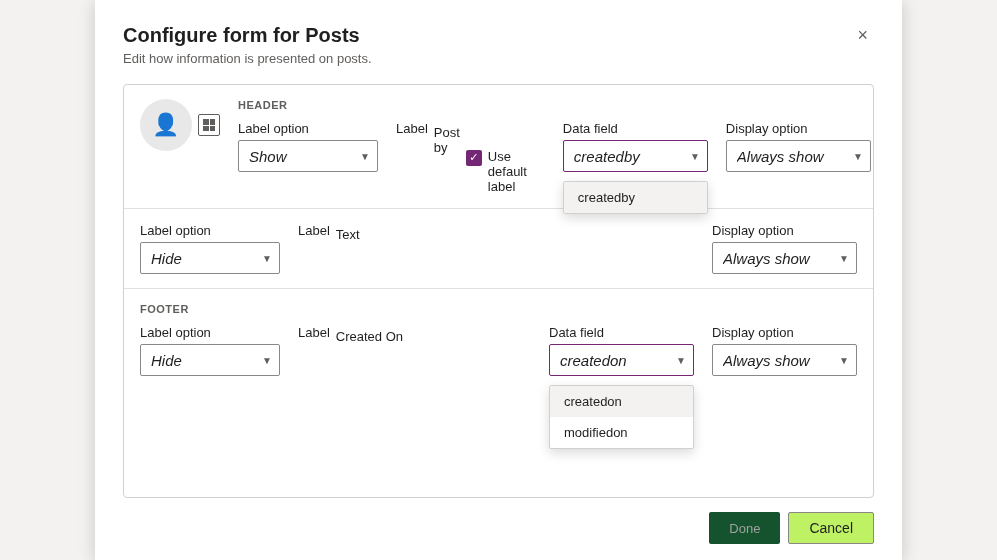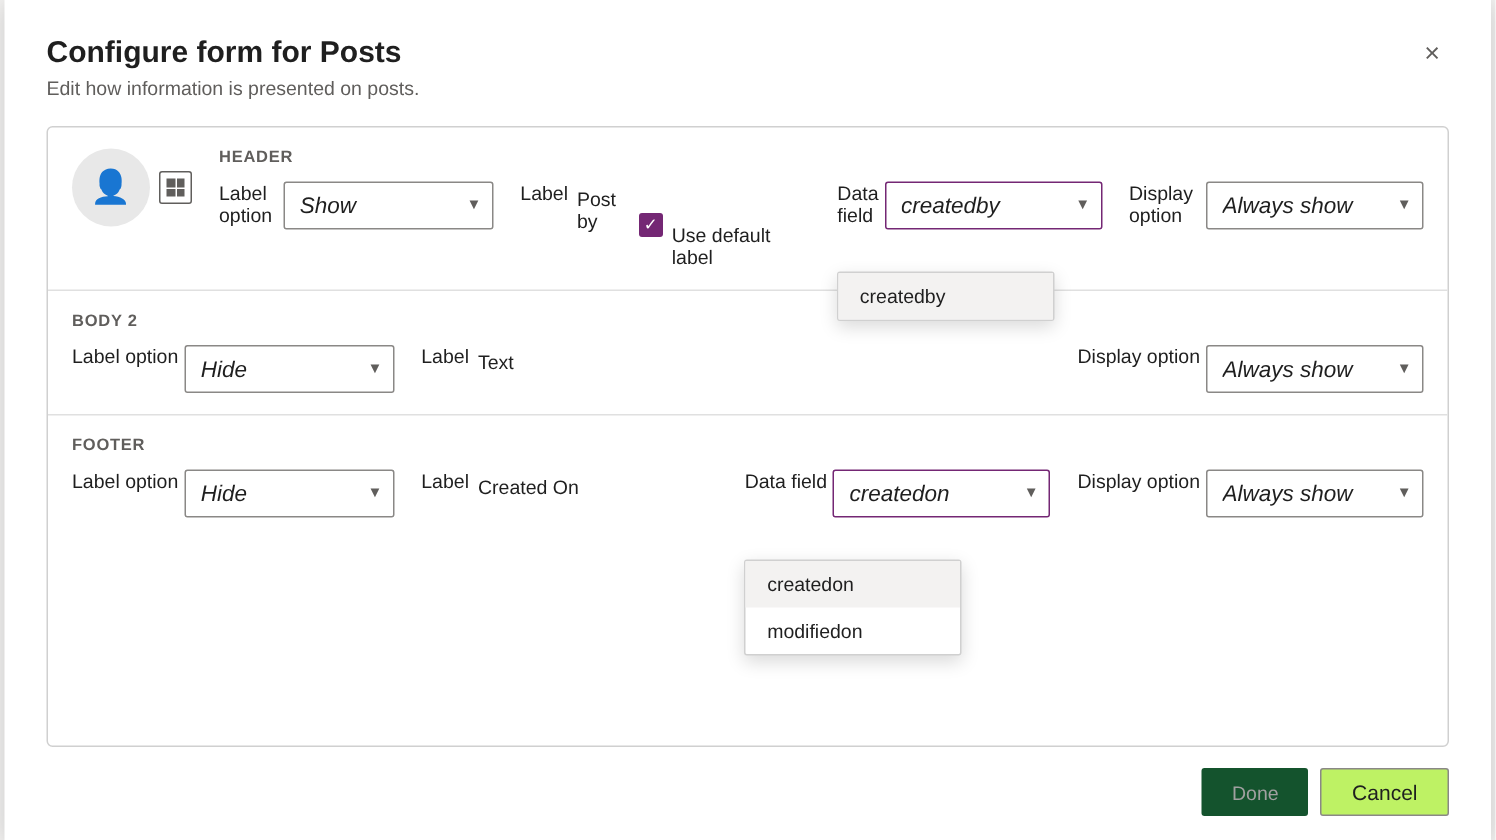--- a/index.html
+++ b/index.html
@@ -9,21 +9,21 @@
       background: #f3f2f1;
       display: flex;
       align-items: center;
       justify-content: center;
       width: 997px;
       height: 560px;
       overflow: hidden;
     }
     .dialog {
       background: #fff;
-      width: 991px;
+      width: 807px;
       height: 560px;
       position: relative;
       box-shadow: 0 2px 16px rgba(0,0,0,0.18);
       display: flex;
       flex-direction: column;
       padding: 24px 28px 16px 28px;
     }
     .dialog-header {
       display: flex;
       align-items: flex-start;
@@ -114,21 +114,21 @@
       margin-bottom: 10px;
     }
     .fields-row {
       display: flex;
       align-items: flex-start;
       gap: 18px;
       flex: 1;
     }
     .field-group {
       display: flex;
-      flex-direction: row;
+      flex-direction: column;
       gap: 4px;
     }
     .field-label {
       font-size: 13px;
       color: #1f1f1f;
       font-weight: 400;
     }
     .select-wrapper {
       position: relative;
       display: inline-block;
@@ -340,21 +340,20 @@
               <span class="select-arrow">▼</span>
             </div>
           </div>
 
         </div>
       </div>
     </div>
 
     <div class="section-body2">
       <div class="section-body2-inner">
-        <div class="section-label">BODY 2</div>
         <div class="fields-row">
 
           <div class="field-group">
             <span class="field-label">Label option</span>
             <div class="select-wrapper">
               <select style="width:140px;">
                 <option>Hide</option>
                 <option>Show</option>
               </select>
               <span class="select-arrow">▼</span>

